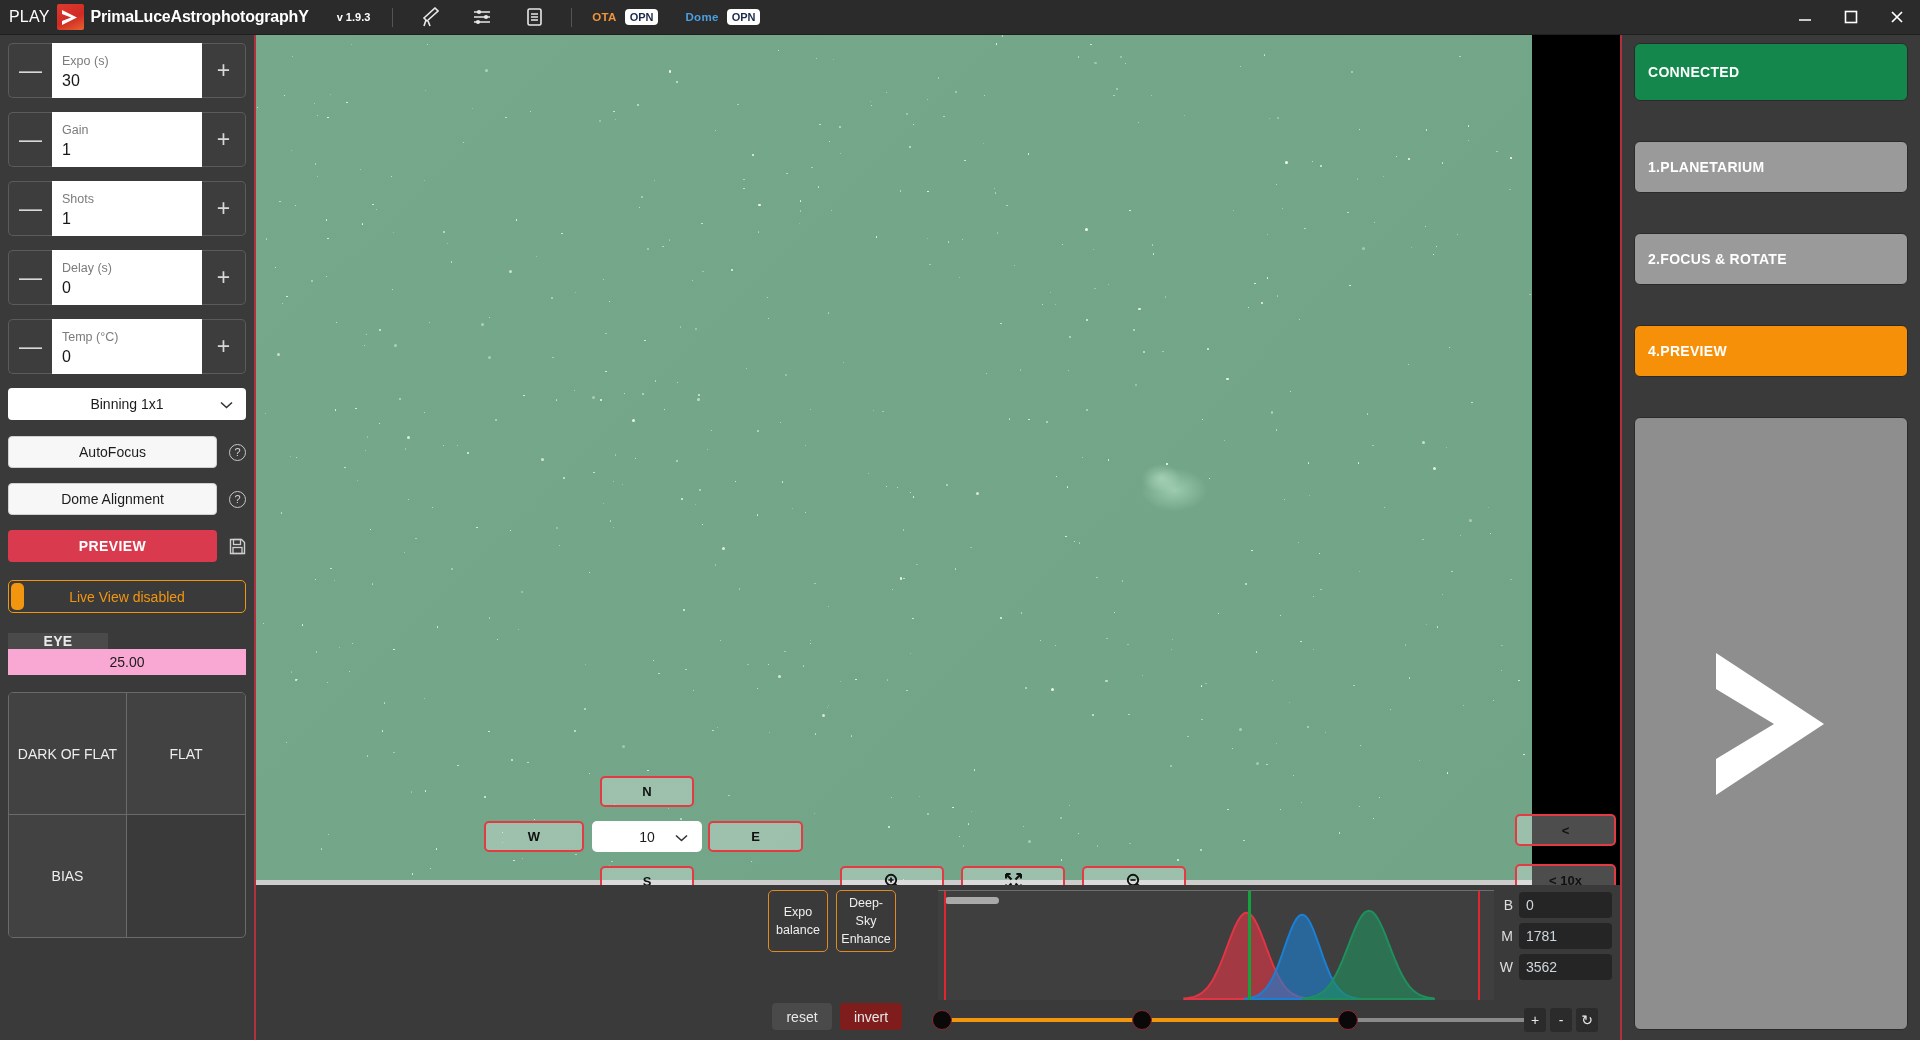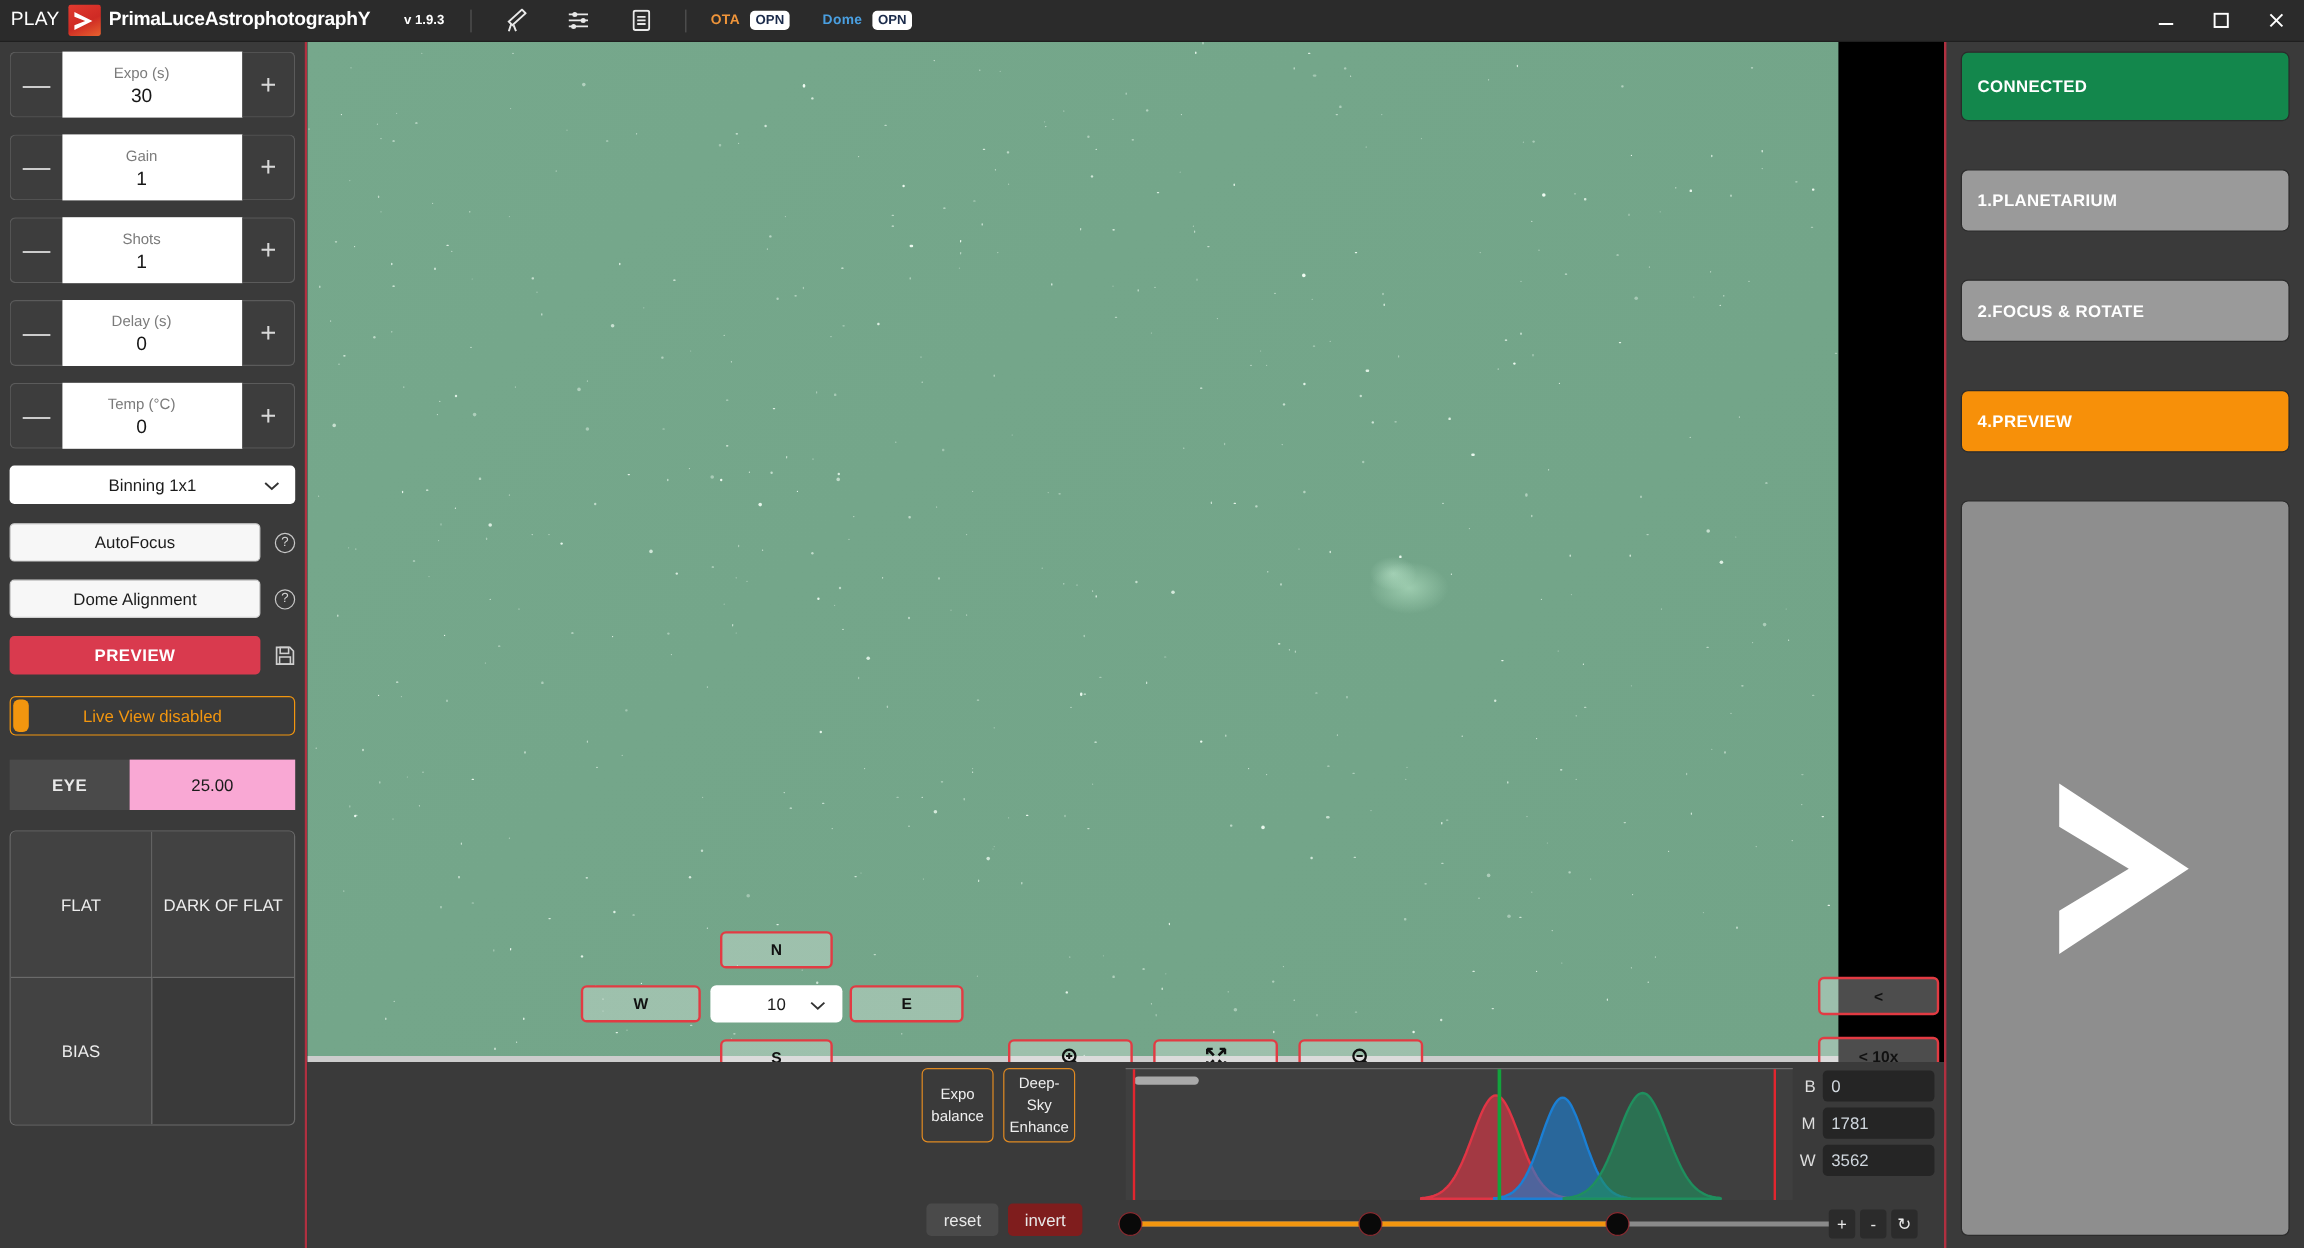--- a/index.html
+++ b/index.html
@@ -48,21 +48,21 @@
     width:256px; flex:none; background:#3a3a3a; padding:8px 8px 0 8px;
     display:flex; flex-direction:column; border-right:2px solid #b03040;
   }
   .stepper { display:flex; height:55px; margin-bottom:14px; }
   .st-btn {
     width:44px; background:#3d3d3d; border:1px solid #5b5b5b; color:#d8d8d8;
     display:flex; align-items:center; justify-content:center; font-size:23px; font-weight:300;
   }
   .st-minus { border-radius:5px 0 0 5px; border-right:none; }
   .st-plus  { border-radius:0 5px 5px 0; border-left:none; }
-  .st-field { flex:1; background:#fff; padding:5px 28px 0 10px; display:flex; flex-direction:column; justify-content:center;align-items:center; }
+  .st-field { flex:1; background:#fff; padding:5px 28px 0 10px; display:flex; flex-direction:column; justify-content:center; }
   .st-label { color:#7b7b7b; font-size:12.5px; line-height:1.25; }
   .st-value { color:#171717; font-size:16px; line-height:1.3; margin-top:1px; }
 
   .binning {
     height:32px; background:#fff; border-radius:4px; display:flex; align-items:center;
     justify-content:center; position:relative; color:#1b1b1b; font-size:14px; margin-bottom:16px;
   }
   .binning .chev { position:absolute; right:13px; top:50%; transform:translateY(-50%); }
 
   .wbtn-row { display:flex; align-items:center; margin-bottom:15px; }
@@ -80,21 +80,21 @@
   }
   .save-ic { width:17px; height:17px; margin-left:12px; flex:none; display:flex; align-items:center; justify-content:center; }
 
   .liveview {
     height:33px; border:1.5px solid #f2960f; border-radius:5px; position:relative;
     display:flex; align-items:center; justify-content:center; margin-bottom:20px; background:#3a3a3a;
   }
   .liveview .knob { position:absolute; left:2px; top:2px; bottom:2px; width:13px; background:#f2960f; border-radius:5px; }
   .liveview .txt { color:#f2960f; font-size:14px; }
 
-  .eyerow { display:flex; height:42px; margin-bottom:17px; }
+  .eyerow { display:flex; height:42px; margin-bottom:17px;flex-direction:column; }
   .eye-lbl { width:100px; background:#4a4a4a; color:#e9e9e9; font-size:14px; font-weight:bold;
              display:flex; align-items:center; justify-content:center; letter-spacing:.4px; }
   .eye-val { flex:1; background:#f9a8d4; color:#1b1b1b; font-size:14px; display:flex; align-items:center; justify-content:center; }
 
   .calgrid { border:1px solid #6a6a6a; border-radius:5px; overflow:hidden; display:grid;
              grid-template-columns:1fr 1fr; grid-template-rows:1fr 1fr; height:246px; }
   .calcell { background:#424242; color:#ededed; font-size:14px; display:flex; align-items:center;
              justify-content:center; border-right:1px solid #6a6a6a; border-bottom:1px solid #6a6a6a; }
   .calcell:nth-child(2n) { border-right:none; }
   .calcell:nth-child(n+3) { border-bottom:none; }
@@ -319,22 +319,22 @@
         <span class="knob"></span>
         <span class="txt">Live View disabled</span>
       </div>
 
       <div class="eyerow">
         <div class="eye-lbl">EYE</div>
         <div class="eye-val">25.00</div>
       </div>
 
       <div class="calgrid">
+        <div class="calcell">DARK OF FLAT</div>
         <div class="calcell">FLAT</div>
-        <div class="calcell">DARK OF FLAT</div>
         <div class="calcell">BIAS</div>
       </div>
     </div>
 
     <div class="center">
 
       <div class="imgwrap">
         <div class="skyimg">
           <div class="stars" id="stars">
               <span class="star" style="left:1015.1px;top:376.4px;width:2.2px;height:2.2px;opacity:0.46"></span>

